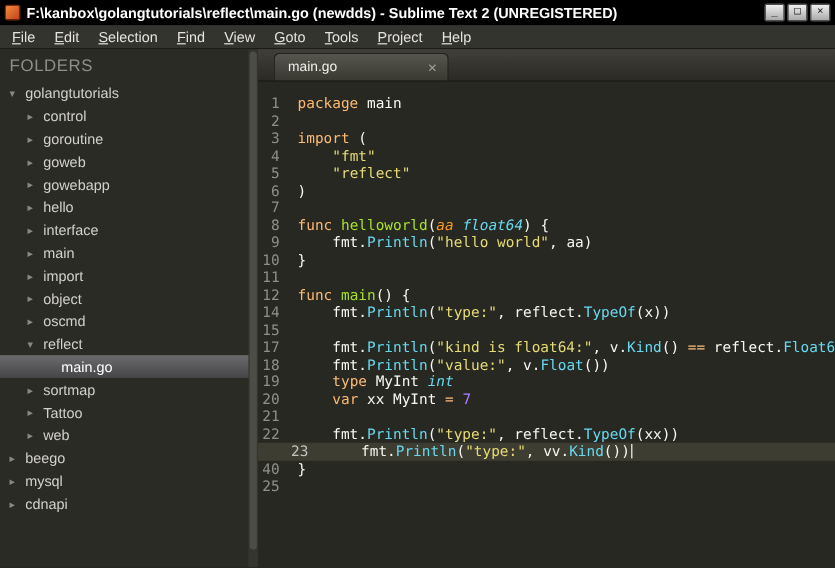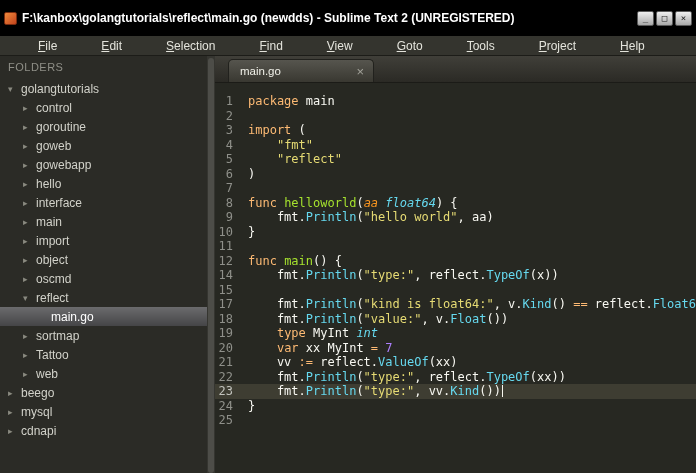--- a/index.html
+++ b/index.html
@@ -1,58 +1,58 @@
 <!DOCTYPE html>
 <html><head>
 <meta charset="utf-8">
 <style>
   * { box-sizing: border-box; margin: 0; padding: 0; }
   html,body { width:696px; height:473px; overflow:hidden; }
   body { background:#272822; font-family:"Liberation Sans", sans-serif; }
 
   
-  .titlebar { height:36px; background:#000; display:flex; align-items:center; padding:0 4px; gap:5px; }
+  .titlebar { height:21px; background:#000; display:flex; align-items:center; padding:0 4px; gap:5px; }
   .app-icon { width:13px; height:13px; border-radius:2px; flex-shrink:0;
               background:linear-gradient(135deg,#f08a3c,#c2441d); border:1px solid #7a2c10; }
   .titlebar .title { color:#fff; font-weight:bold; font-size:12px; white-space:nowrap; overflow:hidden; flex:1; }
   .win-controls { display:flex; gap:2px; }
   .win-btn { width:17px; height:15px; font-size:9px; line-height:13px; text-align:center;
              color:#1b1b1b; background:linear-gradient(#efefef,#a9a9a9); border:1px solid #5a5a5a;
              border-radius:2px; font-family:"DejaVu Sans Mono", monospace; cursor:default; }
 
   
   .menubar { height:20px; background:#34342e; border-bottom:1px solid #1c1c18; display:flex; align-items:center; padding-left:2px; }
-  .menu-item { color:#e4e4dc; font-size:12px; padding:2px 8px; white-space:nowrap;margin-left:28px; }
+  .menu-item { color:#e4e4dc; font-size:12px; padding:2px 8px; white-space:nowrap; }
   .menu-item u { text-decoration:underline; }
 
   
   .content { display:flex; height:432px; }
 
   
   .sidebar { width:215px; background:#2b2b26; position:relative; overflow:hidden; flex-shrink:0; }
-  .folders-header { color:#8f8f87; font-size:11px; padding:5px 0 6px 8px; letter-spacing:0.5px; }
+  .folders-header { color:#8f8f87; font-size:14px; padding:5px 0 6px 8px; letter-spacing:0.5px; }
   .tree-row { height:19px; display:flex; align-items:center; font-size:12px; color:#d2d2ca; white-space:nowrap; cursor:default; }
   .tree-row.selected { background:linear-gradient(#6b6b6d,#454547); color:#fff; }
   .arrow { width:13px; flex-shrink:0; color:#8a8a80; font-size:9px; text-align:left; }
   .sidebar-scrollbar { position:absolute; top:0; right:0; bottom:0; width:8px; background:#353530; }
   .sidebar-scroll-thumb { position:absolute; top:2px; left:1px; width:6px; height:96%; border-radius:3px; background:#4d4d48; }
 
   
   .editor-pane { flex:1; display:flex; flex-direction:column; background:#272822; min-width:0; }
   .tabbar { height:27px; background:linear-gradient(#403f39,#2b2a25); border-bottom:1px solid #1b1b17;
             display:flex; align-items:flex-end; padding-left:13px; flex-shrink:0; }
   .tab { width:146px; height:23px; display:flex; align-items:center; justify-content:space-between;
          padding:0 9px 0 11px; border-radius:5px 5px 0 0; border:1px solid #21211d; border-bottom:none;
          background:linear-gradient(#56554e,#393831); color:#f0f0e8; font-size:11.5px; cursor:default; }
   .tab-close { color:#a2a29a; font-size:13px; line-height:13px; }
 
   .code { flex:1; padding-top:11px; font-family:"DejaVu Sans Mono", monospace; font-size:12px;
           line-height:14.5px; color:#f8f8f2; overflow:hidden; }
   .line { display:flex; height:14.5px; white-space:pre; }
-  .line.cur { background:#3e3d32; }
+  .line.cur { background:#3e3d32;padding-left:24px; }
   .ln { width:33px; flex-shrink:0; text-align:right; padding-right:15px; color:#8f908a; }
   .line.cur .ln { color:#c2c3bd; }
   .lc { white-space:pre; }
 
   .kw  { color:#fdba74; }
   .str { color:#e6db74; }
   .num { color:#ae81ff; }
   .typ { color:#66d9ef; font-style:italic; }
   .fn  { color:#66d9ef;margin-top:20px; }
   .def { color:#a6e22e; }
@@ -191,20 +191,20 @@
         <div class="line"><span class="ln">9</span><span class="lc"><span class="pl">    fmt.</span><span class="fn">Println</span><span class="pl">(</span><span class="str">"hello world"</span><span class="pl">, aa)</span></span></div>
         <div class="line"><span class="ln">10</span><span class="lc"><span class="pl">}</span></span></div>
         <div class="line"><span class="ln">11</span><span class="lc"></span></div>
         <div class="line"><span class="ln">12</span><span class="lc"><span class="kw">func</span><span class="pl"> </span><span class="def">main</span><span class="pl">() {</span></span></div>
         <div class="line"><span class="ln">14</span><span class="lc"><span class="pl">    fmt.</span><span class="fn">Println</span><span class="pl">(</span><span class="str">"type:"</span><span class="pl">, reflect.</span><span class="fn">TypeOf</span><span class="pl">(x))</span></span></div>
         <div class="line"><span class="ln">15</span></div>
         <div class="line"><span class="ln">17</span><span class="lc"><span class="pl">    fmt.</span><span class="fn">Println</span><span class="pl">(</span><span class="str">"kind is float64:"</span><span class="pl">, v.</span><span class="fn">Kind</span><span class="pl">() </span><span class="kw">==</span><span class="pl"> reflect.</span><span class="fn">Float64</span></span></div>
         <div class="line"><span class="ln">18</span><span class="lc"><span class="pl">    fmt.</span><span class="fn">Println</span><span class="pl">(</span><span class="str">"value:"</span><span class="pl">, v.</span><span class="fn">Float</span><span class="pl">())</span></span></div>
         <div class="line"><span class="ln">19</span><span class="lc"><span class="pl">    </span><span class="kw">type</span><span class="pl"> MyInt </span><span class="typ">int</span></span></div>
         <div class="line"><span class="ln">20</span><span class="lc"><span class="pl">    </span><span class="kw">var</span><span class="pl"> xx MyInt </span><span class="kw">=</span><span class="pl"> </span><span class="num">7</span></span></div>
-        <div class="line"><span class="ln">21</span><span class="lc"><span class="pl">    vv </span><span class="kw">:=</span><span class="pl"> reflect.</span><span class="fn">ValueOf</span><span class="pl">(xx)</span></span></div>
+        <div class="line"><span class="ln">21</span></div>
         <div class="line"><span class="ln">22</span><span class="lc"><span class="pl">    fmt.</span><span class="fn">Println</span><span class="pl">(</span><span class="str">"type:"</span><span class="pl">, reflect.</span><span class="fn">TypeOf</span><span class="pl">(xx))</span></span></div>
         <div class="line cur"><span class="ln">23</span><span class="lc"><span class="pl">    fmt.</span><span class="fn">Println</span><span class="pl">(</span><span class="str">"type:"</span><span class="pl">, vv.</span><span class="fn">Kind</span><span class="pl">())</span><span class="caret"></span></span></div>
-        <div class="line"><span class="ln">24</span><span class="lc"><span class="pl">}</span></span></div>
+        <div class="line"><span class="ln">40</span><span class="lc"><span class="pl">}</span></span></div>
         <div class="line"><span class="ln">25</span><span class="lc"></span></div>
       </div>
   </div>
 </div>
 
 </body></html>

